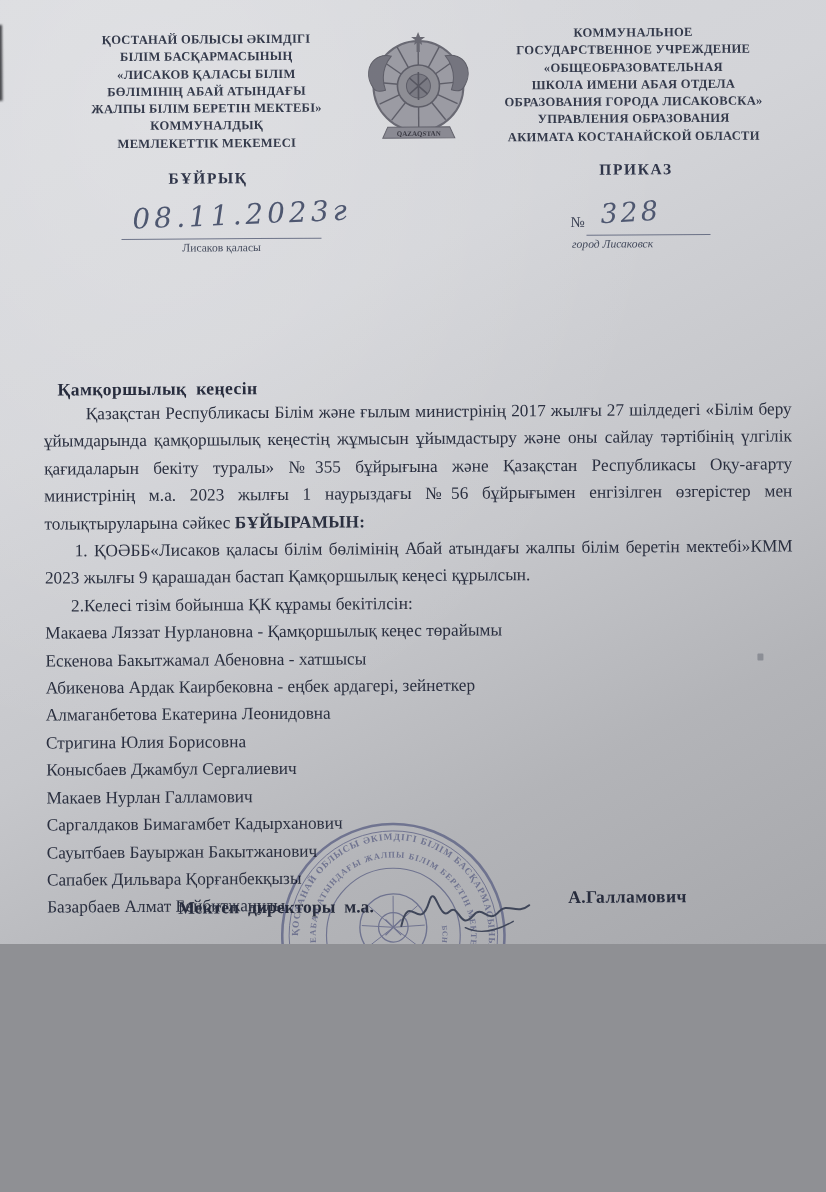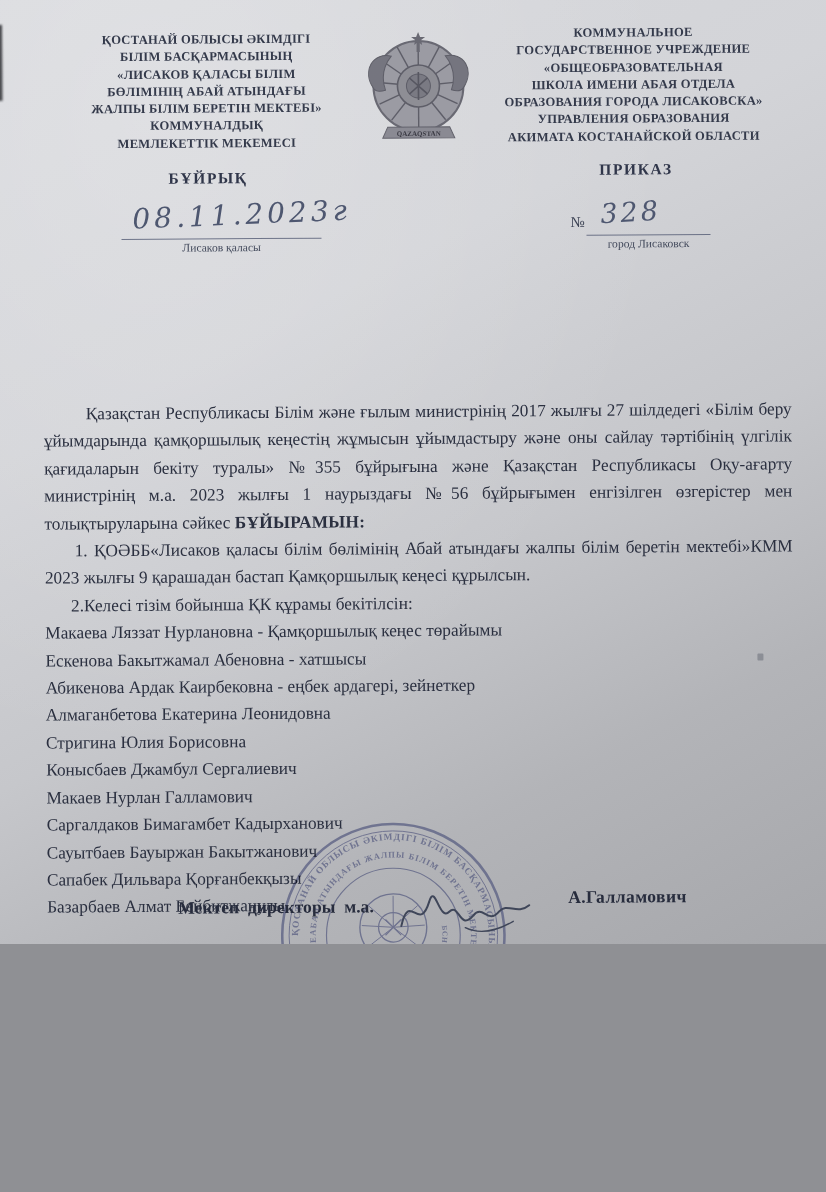--- a/index.html
+++ b/index.html
@@ -19,21 +19,21 @@
   .order-ru{left:470px;width:336px;top:162px;text-align:center;}
   .hand{font-family:"DejaVu Serif", serif;font-style:italic;color:#4e5770;}
   .hand-date{position:absolute;left:134px;top:197px;font-size:28px;letter-spacing:4px;transform:rotate(-2deg);}
   .hand-num{position:absolute;left:602px;top:198px;font-size:27px;letter-spacing:3px;transform:rotate(-3deg);}
   .num-sign{position:absolute;left:572px;top:215px;font-size:15px;color:#3a4052;}
   .u-line{position:absolute;border-top:1.4px solid rgba(74,82,108,.75);}
   .u-date{left:123px;top:237px;width:200px;}
   .u-num{left:588px;top:236px;width:124px;}
   .caption{position:absolute;font-size:11.6px;color:#434a5c;text-align:center;}
   .cap-kk{left:123px;width:200px;top:240px;}
-  .cap-ru{left:588px;width:124px;top:239px;}
+  .cap-ru{left:552px;width:124px;top:239px;font-style:italic;}
   .doc-title{position:absolute;left:58px;top:321px;font-weight:bold;font-size:17.6px;line-height:26.5px;color:#272c3d;white-space:pre;letter-spacing:.4px;}
   .body-block{position:absolute;left:44px;top:398px;width:748px;font-size:17.3px;line-height:27.4px;color:#2b3040;}
   .body-block p{margin:0;text-align:justify;}
   .p-preamble{text-indent:42px;}
   .p-item1{text-indent:30px;}
   .p-item2{text-indent:26px;}
   .resolve{font-weight:bold;letter-spacing:.3px;}
   ul.members{margin:0;padding:0;list-style:none;}
   ul.members li{margin:0;}
   .director-label{position:absolute;left:175px;top:896px;font-weight:bold;font-size:17.6px;color:#272c3d;white-space:pre;}
@@ -107,20 +107,21 @@
     <div class="hand hand-date">08.11.2023г</div>
     <div class="u-line u-date"></div>
     <div class="caption cap-kk">Лисаков қаласы</div>
 
     <div class="num-sign">№</div>
     <div class="hand hand-num">328</div>
     <div class="u-line u-num"></div>
     <div class="caption cap-ru">город Лисаковск</div>
 
     <div class="doc-title">
+      <div>Қамқоршылық  кеңесін</div>
     </div>
 
     <div class="body-block">
       <p class="p-preamble"><span>Қазақстан Республикасы Білім және ғылым министрінің 2017 жылғы 27 шілдедегі «Білім беру ұйымдарында қамқоршылық кеңестің жұмысын ұйымдастыру және оны сайлау тәртібінің үлгілік қағидаларын бекіту туралы» №355 бұйрығына және Қазақстан Республикасы Оқу-ағарту министрінің м.а. 2023 жылғы 1 наурыздағы №56 бұйрығымен енгізілген өзгерістер мен толықтыруларына сәйкес</span>  <span class="resolve">БҰЙЫРАМЫН:</span></p>
       <p class="p-item1">1. ҚОӘББ«Лисаков қаласы білім бөлімінің Абай атындағы жалпы білім беретін мектебі»КММ 2023 жылғы 9 қарашадан бастап Қамқоршылық кеңесі құрылсын.</p>
       <p class="p-item2">2.Келесі  тізім бойынша  ҚК құрамы бекітілсін:</p>
       <ul class="members">
         <li>Макаева Ляззат Нурлановна - Қамқоршылық  кеңес төрайымы</li>
         <li>Ескенова Бакытжамал Абеновна - хатшысы</li>
         <li>Абикенова  Ардак  Каирбековна -  еңбек ардагері, зейнеткер</li>

